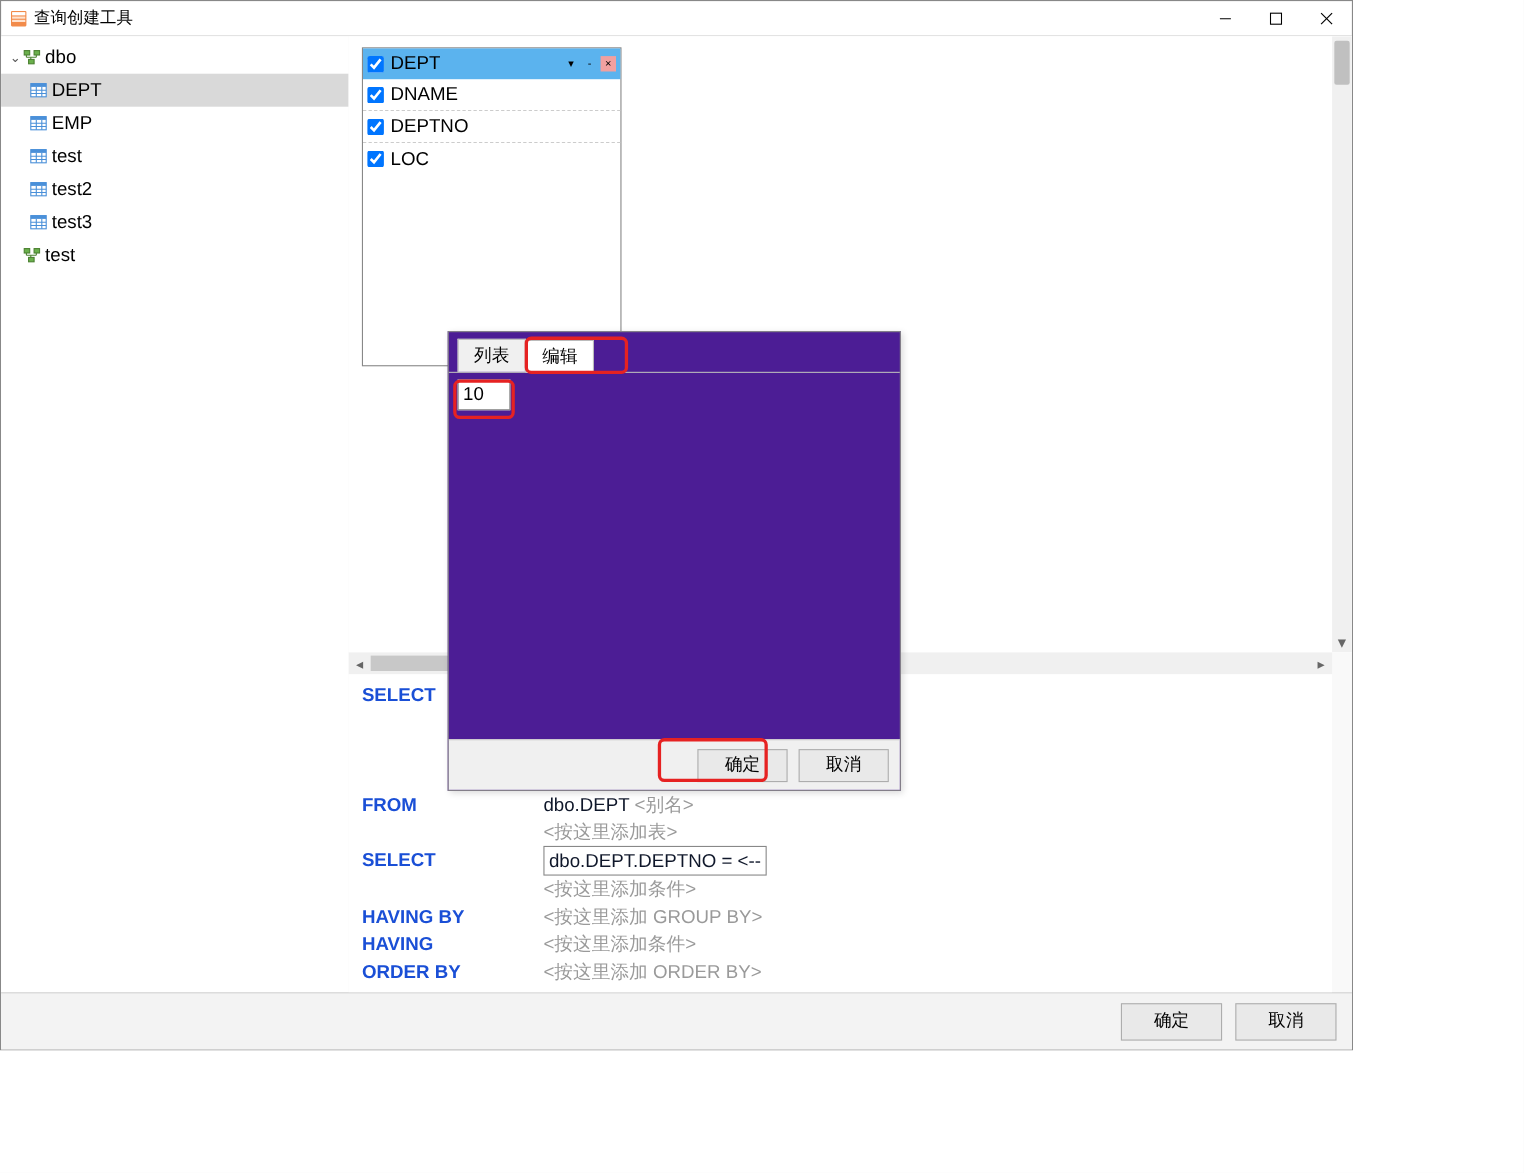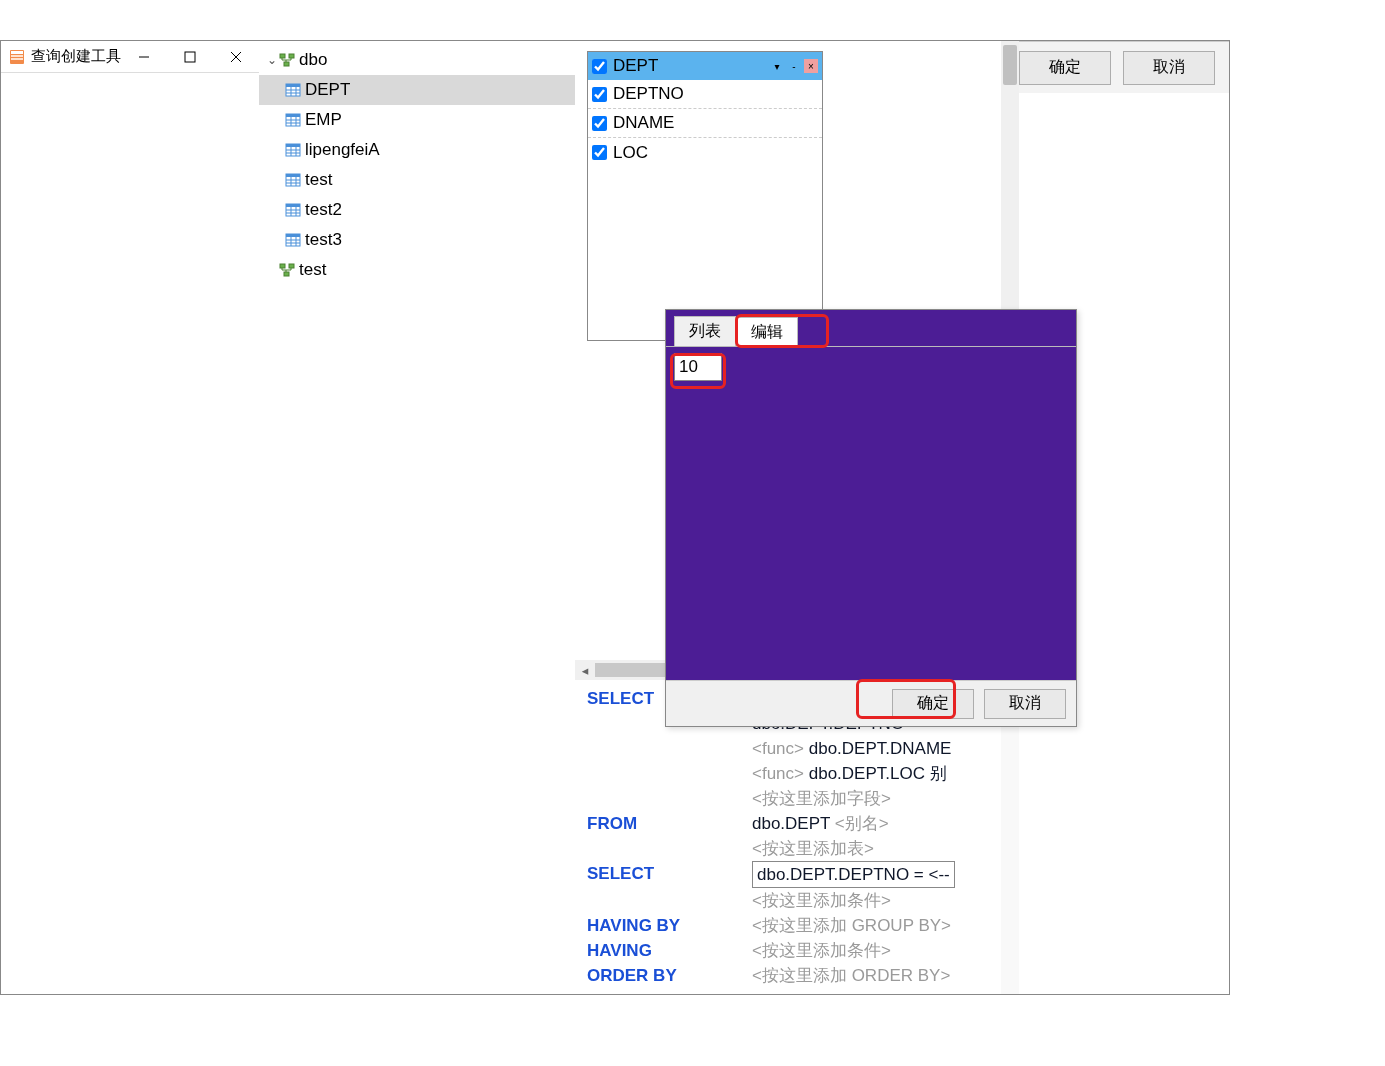--- a/index.html
+++ b/index.html
@@ -1,17 +1,17 @@
 <!DOCTYPE html>
 <html><head>
 <meta charset="utf-8">
 <style>
 * { box-sizing: border-box; margin: 0; padding: 0; }
 body { font-family: "Microsoft YaHei", "Segoe UI", sans-serif; font-size: 15px; background: #fff; overflow: hidden; }
-.window { width: 1230px; height: 955px; border: 1px solid #888; background: #fff; display: flex; flex-direction: row; position: relative; margin-top: 40px; }
+.window { width: 1230px; height: 955px; border: 1px solid #888; background: #fff; display: flex; flex-direction: column; position: relative; }
 .titlebar { height: 32px; display: flex; align-items: center; padding: 0 0 0 8px; border-bottom: 1px solid #ddd; }
 .titlebar .app-icon { width: 16px; height: 16px; margin-right: 6px; }
 .titlebar .title { flex: 1; font-size: 15px; }
 .titlebar .controls { display: flex; }
 .titlebar .controls .ctl { width: 46px; height: 30px; display: flex; align-items: center; justify-content: center; }
 .titlebar .controls .ctl svg { width: 12px; height: 12px; }
 .body { flex: 1; display: flex; position: relative; }
 .sidebar { width: 316px; background: #fff; padding-top: 4px; }
 .tree-item { height: 30px; display: flex; align-items: center; padding-left: 6px; }
 .tree-item.child { padding-left: 26px; }
@@ -143,33 +143,20 @@
           <span class="tree-icon">
             <svg width="16" height="14" viewBox="0 0 16 14">
               <rect x="1" y="1" width="14" height="12" fill="#fff" stroke="#4a90d9"></rect>
               <rect x="1" y="1" width="14" height="3" fill="#4a90d9"></rect>
               <line x1="1" y1="7" x2="15" y2="7" stroke="#4a90d9"></line>
               <line x1="1" y1="10" x2="15" y2="10" stroke="#4a90d9"></line>
               <line x1="6" y1="4" x2="6" y2="13" stroke="#4a90d9"></line>
               <line x1="11" y1="4" x2="11" y2="13" stroke="#4a90d9"></line>
             </svg>
           </span>
-          <span class="tree-label">lipengfeiA</span>
-        </div>
-        <div class="tree-item child">
-          <span class="tree-icon">
-            <svg width="16" height="14" viewBox="0 0 16 14">
-              <rect x="1" y="1" width="14" height="12" fill="#fff" stroke="#4a90d9"></rect>
-              <rect x="1" y="1" width="14" height="3" fill="#4a90d9"></rect>
-              <line x1="1" y1="7" x2="15" y2="7" stroke="#4a90d9"></line>
-              <line x1="1" y1="10" x2="15" y2="10" stroke="#4a90d9"></line>
-              <line x1="6" y1="4" x2="6" y2="13" stroke="#4a90d9"></line>
-              <line x1="11" y1="4" x2="11" y2="13" stroke="#4a90d9"></line>
-            </svg>
-          </span>
           <span class="tree-label">test</span>
         </div>
         <div class="tree-item child">
           <span class="tree-icon">
             <svg width="16" height="14" viewBox="0 0 16 14">
               <rect x="1" y="1" width="14" height="12" fill="#fff" stroke="#4a90d9"></rect>
               <rect x="1" y="1" width="14" height="3" fill="#4a90d9"></rect>
               <line x1="1" y1="7" x2="15" y2="7" stroke="#4a90d9"></line>
               <line x1="1" y1="10" x2="15" y2="10" stroke="#4a90d9"></line>
               <line x1="6" y1="4" x2="6" y2="13" stroke="#4a90d9"></line>
@@ -221,25 +208,25 @@
               <input type="checkbox" class="chk" checked="" style="">
               <span class="name">DEPT</span>
               <div class="winbtns">
                 <span class="winbtn">▾</span>
                 <span class="winbtn">-</span>
                 <span class="winbtn close">×</span>
               </div>
             </div>
             <div class="col">
               <input type="checkbox" class="chk" checked="" style="">
-              <span class="name">DEPTNO</span>
+              <span class="name">DNAME</span>
             </div>
             <div class="col">
               <input type="checkbox" class="chk" checked="" style="">
-              <span class="name">DNAME</span>
+              <span class="name">DEPTNO</span>
             </div>
             <div class="col">
               <input type="checkbox" class="chk" checked="" style="">
               <span class="name">LOC</span>
             </div>
           </div>
         </div>
 
       <div class="hscroll">
         <div class="arrow">◂</div>

